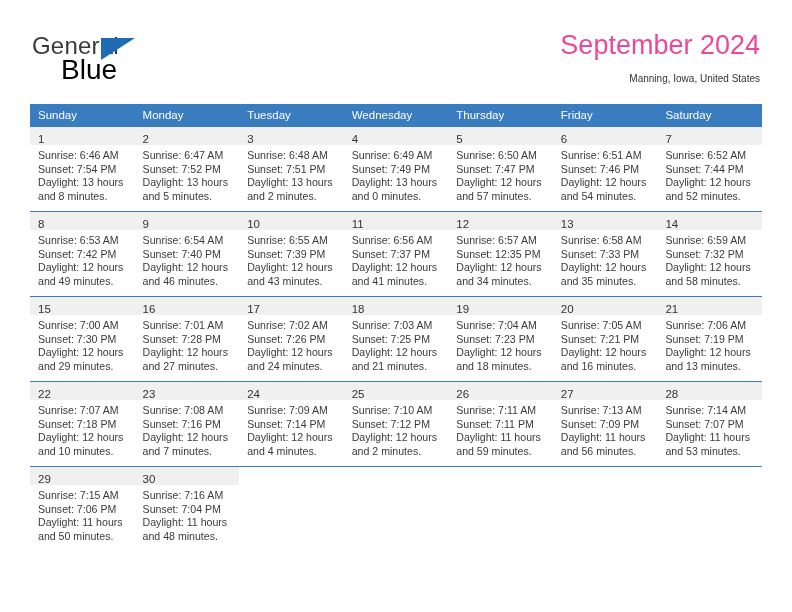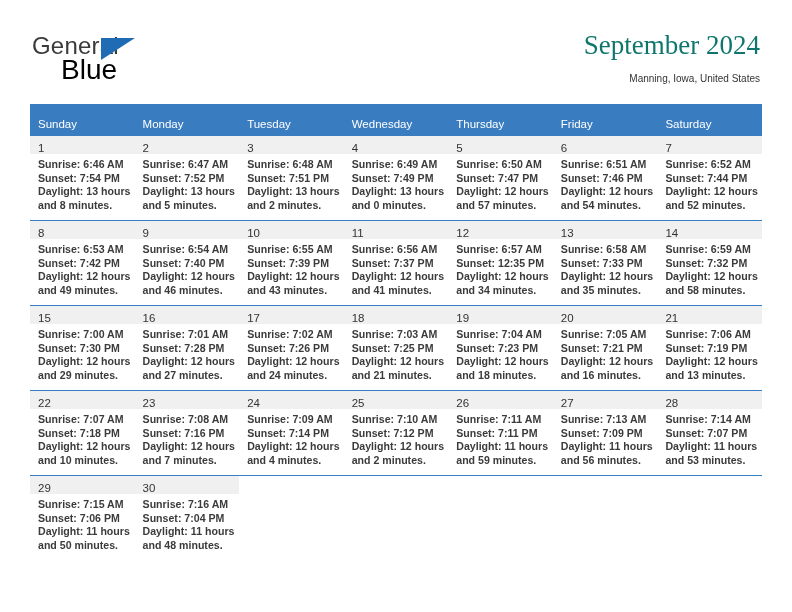--- a/index.html
+++ b/index.html
@@ -65,26 +65,25 @@
   }
 
   .title-block {
     position: absolute;
     right: 32px;
     top: 28px;
     text-align: right;
   }
   .cal-title {
     font-size: 27px;
-    color: #0f766e;
+    color: #ec4899;
     line-height: 34px;
     font-weight: normal;
     margin: 0;
     white-space: nowrap;
-    font-family: Liberation Serif, serif;
   }
   .cal-subtitle {
     font-size: 10px;
     color: #333333;
     line-height: 20px;
     margin: 7px 0 0 0;
     font-weight: normal;
     white-space: nowrap;
   }
 
@@ -99,21 +98,21 @@
     width: 732px;
     border-collapse: collapse;
     table-layout: fixed;
   }
   table.cal-table th {
     background: #3a7cc0;
     color: #ffffff;
     font-size: 11.5px;
     font-weight: normal;
     text-align: left;
-    padding: 14px 0 5px 8px;
+    padding: 5px 0 5px 8px;
     height: 12px;
     border: none;
   }
   td.day-cell {
     vertical-align: top;
     padding: 0;
     border: none;
     border-top: 1px solid #3a7cc0;
     height: 84px;
     background: #ffffff;
@@ -131,21 +130,20 @@
     padding: 2px 0 1px 8px;
     box-sizing: border-box;
   }
   .daynum {
     font-size: 11.5px;
     color: #333333;
     line-height: 15px;
   }
   .cell-body {
     padding: 4px 6px 0 8px;
-    font-weight: bold;
   }
   .info-line {
     font-size: 10.6px;
     color: #3b3b3b;
     line-height: 13.6px;
     white-space: nowrap;
   }
   .empty .daynum-band {
     background: #ffffff;
   }

